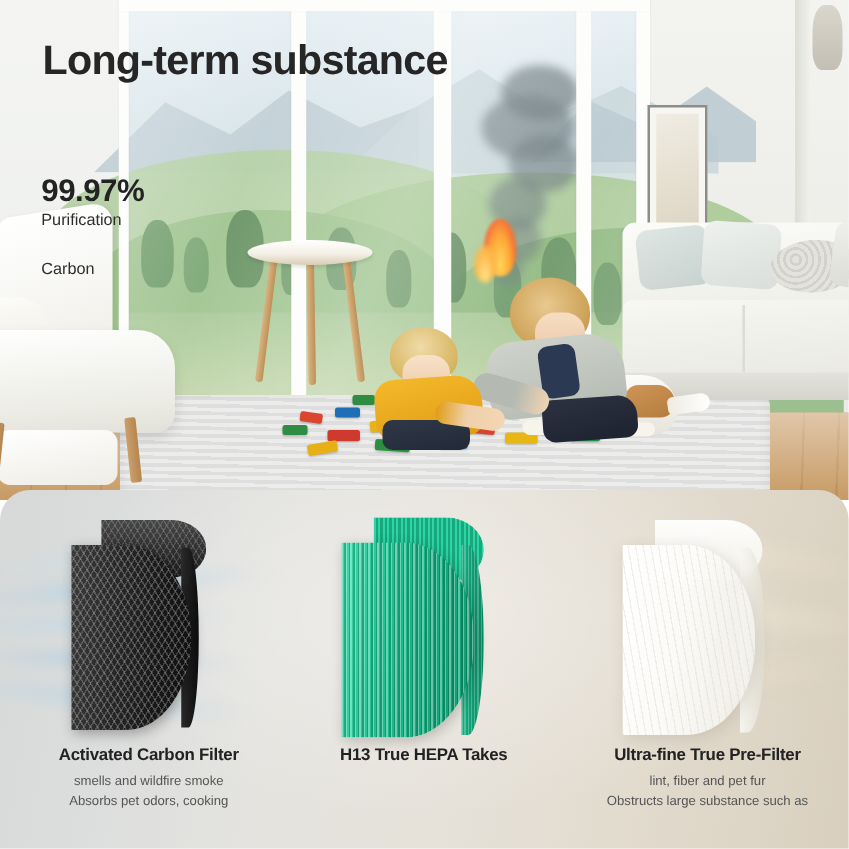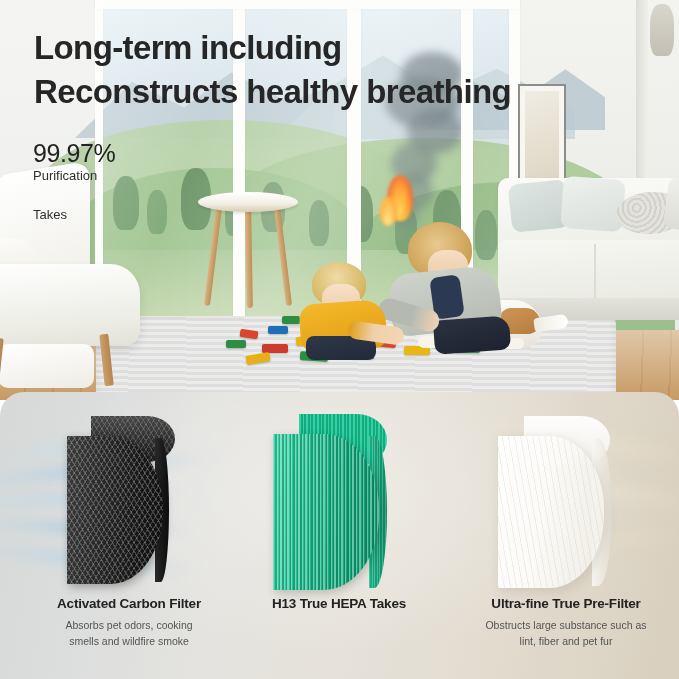--- a/index.html
+++ b/index.html
@@ -223,21 +223,21 @@
 
   
   .headline {
     position:absolute; left:34px; top:26px; width:610px;
     font-size:33px; line-height:1.33; font-weight:700; color:#262626;
     letter-spacing:-0.6px;
   }
   .headline .l2 { display:block; }
   .badge-group { position:absolute; left:33px; top:140px; }
   .badge { margin-bottom:24px; }
-  .badge .big { font-size:25px; font-weight:400; color:#232323; line-height:1.05; letter-spacing:-0.4px;}
+  .badge .big { font-size:25px; font-weight:700; color:#232323; line-height:1.05; letter-spacing:-0.4px;}
   .badge .sub { font-size:13px; font-weight:400; color:#2e2e2e; margin-top:2px;}
 
   
   .panel {
     position:absolute; left:0; top:392px; width:679px; height:287px;
     border-radius:24px 24px 0 0;
     overflow:hidden;
     background: linear-gradient(100deg,
         #d7d9d8 0%,
         #dcdedd 16%,
@@ -258,21 +258,21 @@
   .stream.s5 { left:-20px; top:48px;  width:200px; height:10px; background: linear-gradient(90deg, rgba(140,190,225,0), #c3dfee 50%, rgba(195,223,238,0)); transform: rotate(-9deg);}
   
   .wisp { position:absolute; border-radius:50%; filter: blur(7px); opacity:.45;}
   .wisp.w1 { right:-30px; top:40px;  width:230px; height:20px; background: linear-gradient(90deg, rgba(230,215,190,0), #efe4cf 50%, rgba(239,228,207,0)); transform: rotate(10deg);}
   .wisp.w2 { right:-40px; top:90px;  width:250px; height:18px; background: linear-gradient(90deg, rgba(230,215,190,0), #f2e8d6 50%, rgba(242,232,214,0)); transform: rotate(6deg);}
   .wisp.w3 { right:-20px; top:140px; width:210px; height:16px; background: linear-gradient(90deg, rgba(230,215,190,0), #ece0c9 50%, rgba(236,224,201,0)); transform: rotate(-4deg);}
 
   
   .filters { position:absolute; left:0; top:0; width:679px; height:287px; }
   .fitem { position:absolute; width:226px; top:0; height:287px; }
-  .fitem.f1 { left:16px; }
+  .fitem.f1 { left:6px; }
   .fitem.f2 { left:226px; }
   .fitem.f3 { left:453px; }
 
   .fimg { position:absolute; left:50%; top:18px; transform:translateX(-50%); width:140px; height:180px; }
 
   
   .carbon-front {
     position:absolute; left:8px; top:26px; width:96px; height:148px;
     background:
       repeating-linear-gradient(58deg, rgba(255,255,255,.20) 0 1.2px, rgba(0,0,0,0) 1.2px 4.6px),
@@ -481,31 +481,30 @@
     <div class="kid-small">
       <div class="hair"></div>
       <div class="face"></div>
       <div class="mouth"></div>
       <div class="body"></div>
       <div class="legs"></div>
       <div class="arm"></div>
     </div>
 
     <div class="headline">
-      <span>Long-term including</span>
-      <span class="l2">Reconstructs healthy breathing</span>
+      <span>Long-term substance</span>
     </div>
 
     <div class="badge-group">
       <div class="badge">
         <div class="big">99.97%</div>
         <div class="sub">Purification</div>
       </div>
       <div class="badge">
-        <div class="sub">Takes</div>
+        <div class="sub">Carbon</div>
       </div>
     </div>
   </div>
 
   <div class="panel">
     <div class="panel-vign"></div>
     <div class="stream s5"></div>
     <div class="stream s1"></div>
     <div class="stream s2"></div>
     <div class="stream s3"></div>
@@ -518,22 +517,22 @@
 
       <div class="fitem f1">
         <div class="fimg">
           <div class="carbon-back"></div>
           <div class="carbon-edge"></div>
           <div class="carbon-front"></div>
         </div>
         <div class="fcap">
           <div class="ftitle">Activated Carbon Filter</div>
           <div class="fdesc">
+            <span>smells and wildfire smoke</span>
             <span>Absorbs pet odors, cooking</span>
-            <span>smells and wildfire smoke</span>
           </div>
         </div>
       </div>
 
       <div class="fitem f2">
         <div class="fimg">
           <div class="hepa-back"></div>
           <div class="hepa-edge"></div>
           <div class="hepa-front"></div>
         </div>
@@ -546,22 +545,22 @@
 
       <div class="fitem f3">
         <div class="fimg">
           <div class="nylon-back"></div>
           <div class="nylon-edge"></div>
           <div class="nylon-front"></div>
         </div>
         <div class="fcap">
           <div class="ftitle">Ultra-fine True Pre-Filter</div>
           <div class="fdesc">
+            <span>lint, fiber and pet fur</span>
             <span>Obstructs large substance such as</span>
-            <span>lint, fiber and pet fur</span>
           </div>
         </div>
       </div>
 
     </div>
   </div>
 
 </div>
 
 </body></html>

